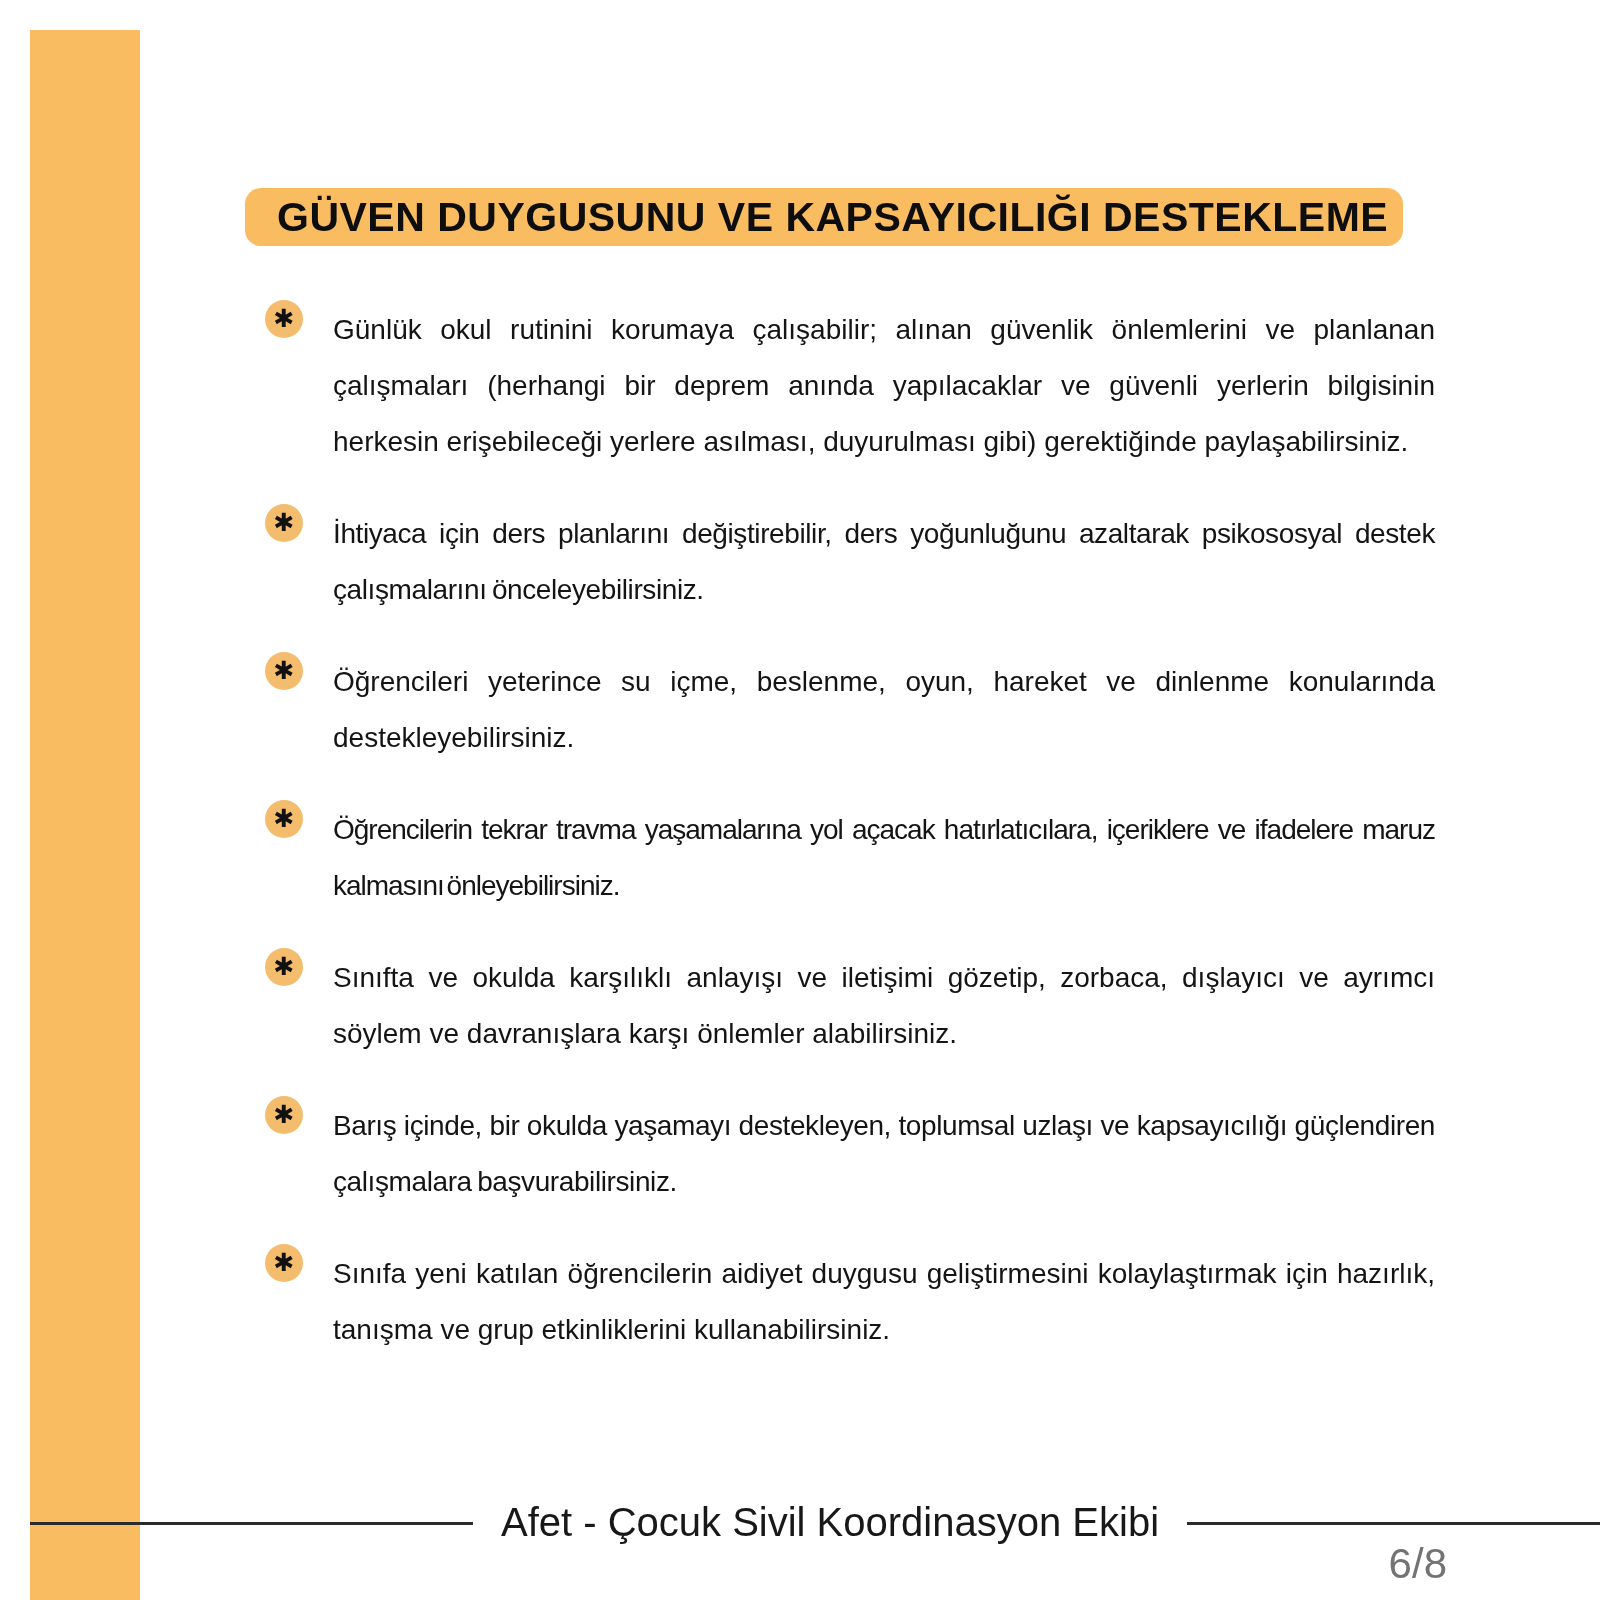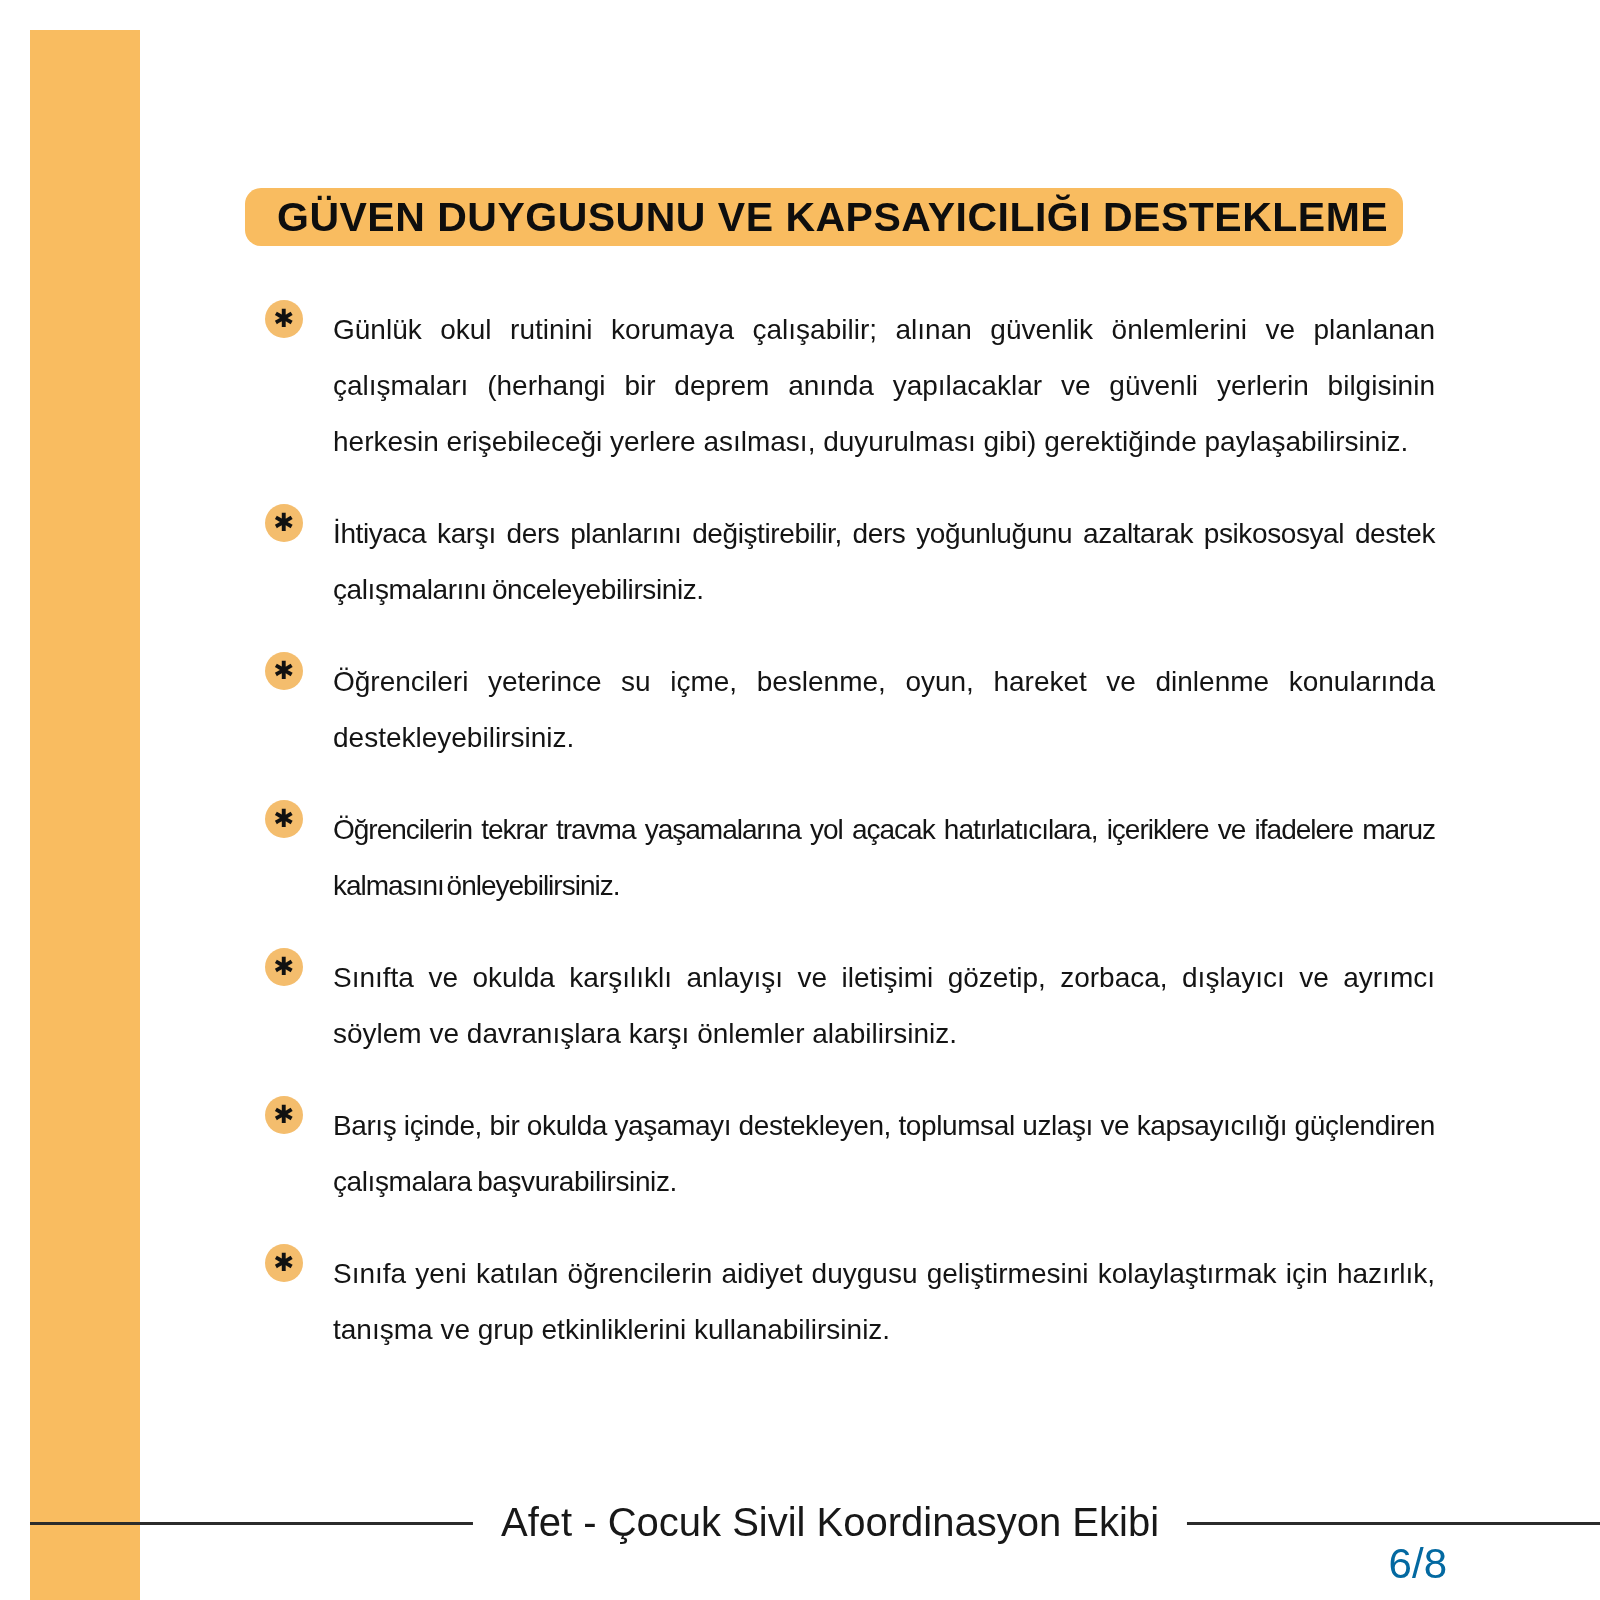--- a/index.html
+++ b/index.html
@@ -91,42 +91,42 @@
     padding:6px 28px;
     font-size:40px;
     white-space:nowrap;
     color:#181818;
   }
   .page-number{
     position:absolute;
     top:1510px;
     right:163px;
     font-size:42px;
-    color:#0369a1;
+    color:#737373;
   }
 </style>
 </head>
 <body>
 
 <div class="accent-bar"></div>
 
 <main class="content">
   <div class="title-badge">
     <span>GÜVEN DUYGUSUNU VE KAPSAYICILIĞI DESTEKLEME</span>
   </div>
 
   <div class="bullet-list">
   <div class="bullet-item">
     <span class="bullet-icon">✱</span>
     <p class="bullet-text">Günlük okul rutinini korumaya çalışabilir; alınan güvenlik önlemlerini ve planlanan çalışmaları (herhangi bir deprem anında yapılacaklar ve güvenli yerlerin bilgisinin herkesin erişebileceği yerlere asılması, duyurulması gibi) gerektiğinde paylaşabilirsiniz.</p>
   </div>
 
   <div class="bullet-item">
     <span class="bullet-icon">✱</span>
-    <p class="bullet-text">İhtiyaca karşı ders planlarını değiştirebilir, ders yoğunluğunu azaltarak psikososyal destek çalışmalarını önceleyebilirsiniz.</p>
+    <p class="bullet-text">İhtiyaca için ders planlarını değiştirebilir, ders yoğunluğunu azaltarak psikososyal destek çalışmalarını önceleyebilirsiniz.</p>
   </div>
 
   <div class="bullet-item">
     <span class="bullet-icon">✱</span>
     <p class="bullet-text">Öğrencileri yeterince su içme, beslenme, oyun, hareket ve dinlenme konularında destekleyebilirsiniz.</p>
   </div>
 
   <div class="bullet-item">
     <span class="bullet-icon">✱</span>
     <p class="bullet-text">Öğrencilerin tekrar travma yaşamalarına yol açacak hatırlatıcılara, içeriklere ve ifadelere maruz kalmasını önleyebilirsiniz.</p>

